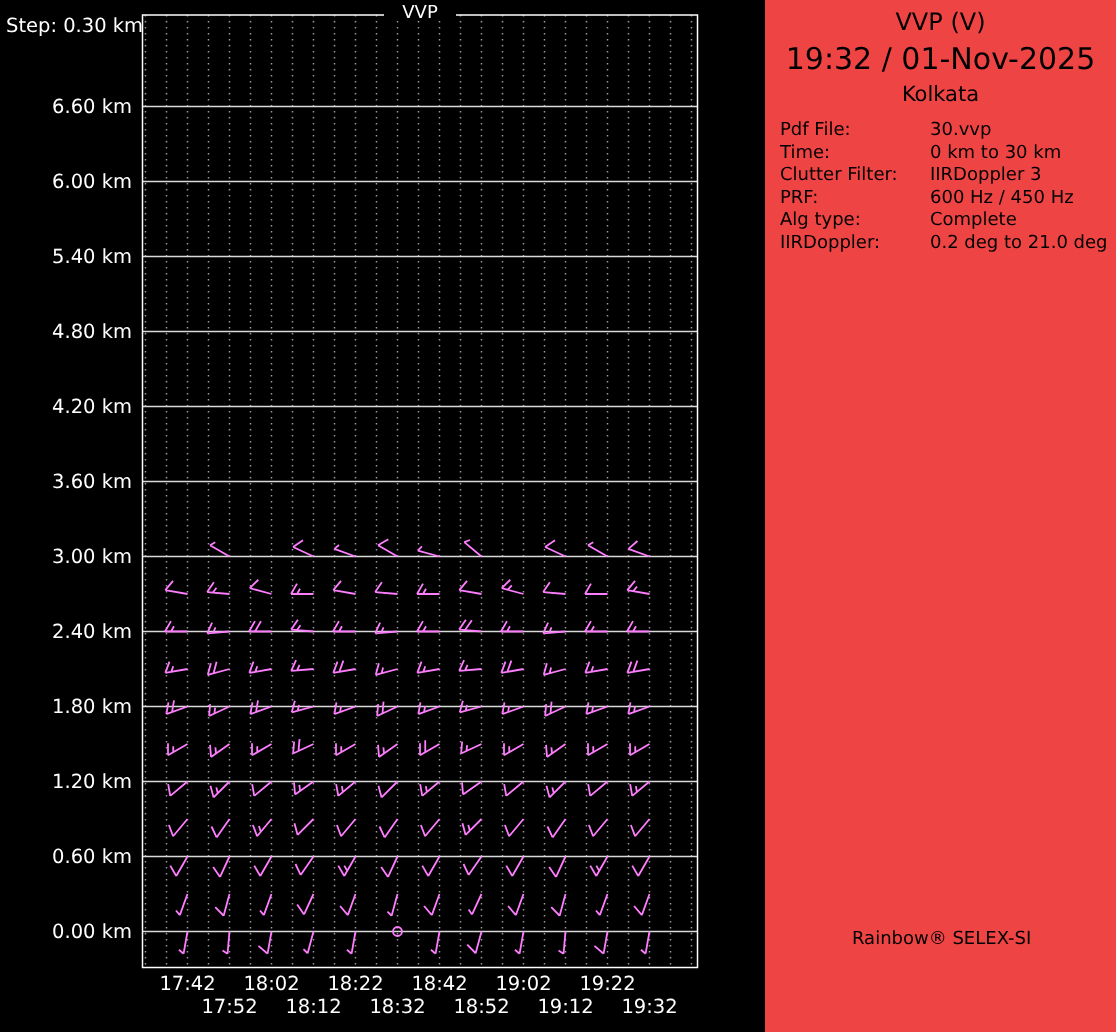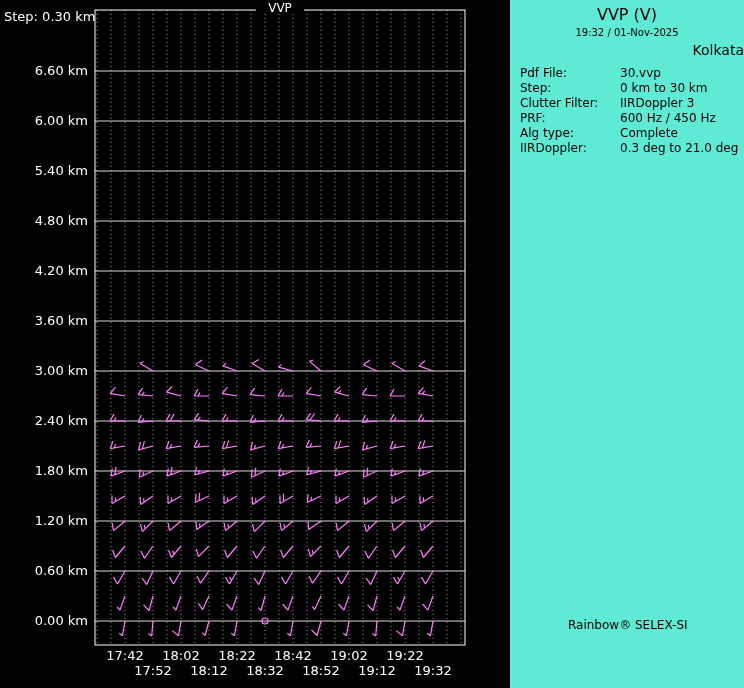--- a/index.html
+++ b/index.html
@@ -1,23 +1,23 @@
 <!DOCTYPE html>
 <html><head>
 <meta charset="utf-8">
 <style>
   html,body{margin:0;padding:0;background:#000;}
   .app{position:relative;width:744px;height:688px;background:#000;overflow:hidden;
        font-family:"DejaVu Sans","Liberation Sans",sans-serif;}
   .chart-area{position:absolute;left:0;top:0;width:510px;height:688px;}
   #chart-svg{display:block;}
-  .info-panel{position:absolute;left:510px;top:0;width:234px;height:688px;background:#5eead4;color:#000;}
+  .info-panel{position:absolute;left:510px;top:0;width:234px;height:688px;background:#ef4444;color:#000;}
   .panel-title{text-align:center;font-size:16px;margin-top:5px;}
-  .panel-datetime{text-align:center;font-size:10px;margin-top:3px;}
-  .panel-site{text-align:right;font-size:14px;margin-top:4px;}
+  .panel-datetime{text-align:center;font-size:20px;margin-top:3px;}
+  .panel-site{text-align:center;font-size:14px;margin-top:4px;}
   .fields{margin-top:8px;padding-left:10px;font-size:12px;}
   .field-row{display:flex;line-height:15px;white-space:nowrap;}
   .field-label{flex:0 0 100px;}
   .panel-footer{position:absolute;left:10px;top:618px;font-size:12px;margin-left:48px;}
 </style>
 </head>
 <body>
 
 <div class="app">
 
@@ -233,36 +233,36 @@
   <aside class="info-panel">
     <div class="panel-title">VVP (V)</div>
     <div class="panel-datetime">19:32 / 01-Nov-2025</div>
     <div class="panel-site">Kolkata</div>
     <div class="fields" id="fields">
         <div class="field-row">
           <span class="field-label">Pdf File:</span>
           <span class="field-value">30.vvp</span>
         </div>
         <div class="field-row">
-          <span class="field-label">Step:</span>
+          <span class="field-label">Time:</span>
           <span class="field-value">0 km to 30 km</span>
         </div>
         <div class="field-row">
           <span class="field-label">Clutter Filter:</span>
           <span class="field-value">IIRDoppler 3</span>
         </div>
         <div class="field-row">
           <span class="field-label">PRF:</span>
           <span class="field-value">600 Hz / 450 Hz</span>
         </div>
         <div class="field-row">
           <span class="field-label">Alg type:</span>
           <span class="field-value">Complete</span>
         </div>
         <div class="field-row">
           <span class="field-label">IIRDoppler:</span>
-          <span class="field-value">0.3 deg to 21.0 deg</span>
+          <span class="field-value">0.2 deg to 21.0 deg</span>
         </div>
       </div>
     <div class="panel-footer">Rainbow® SELEX-SI</div>
   </aside>
 
 </div>
 
 </body></html>

